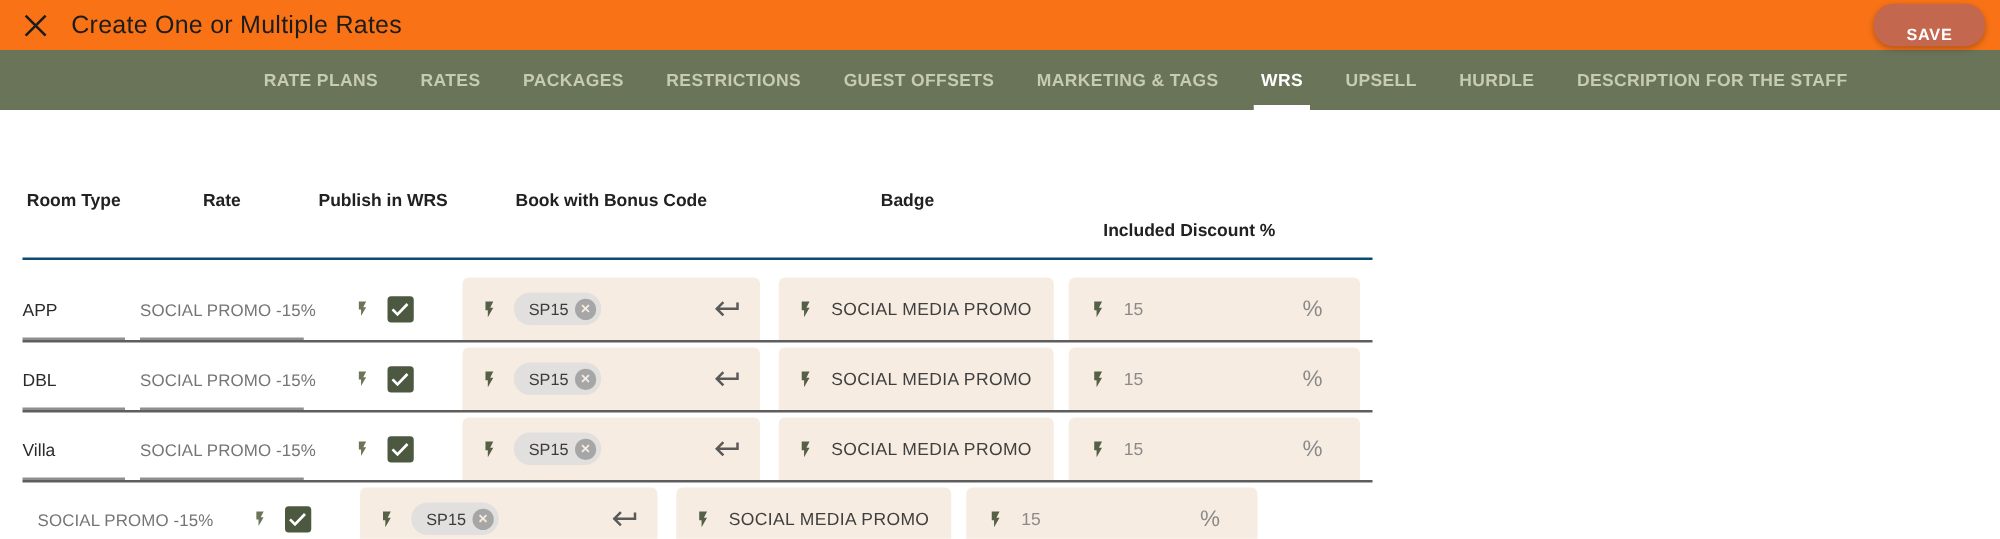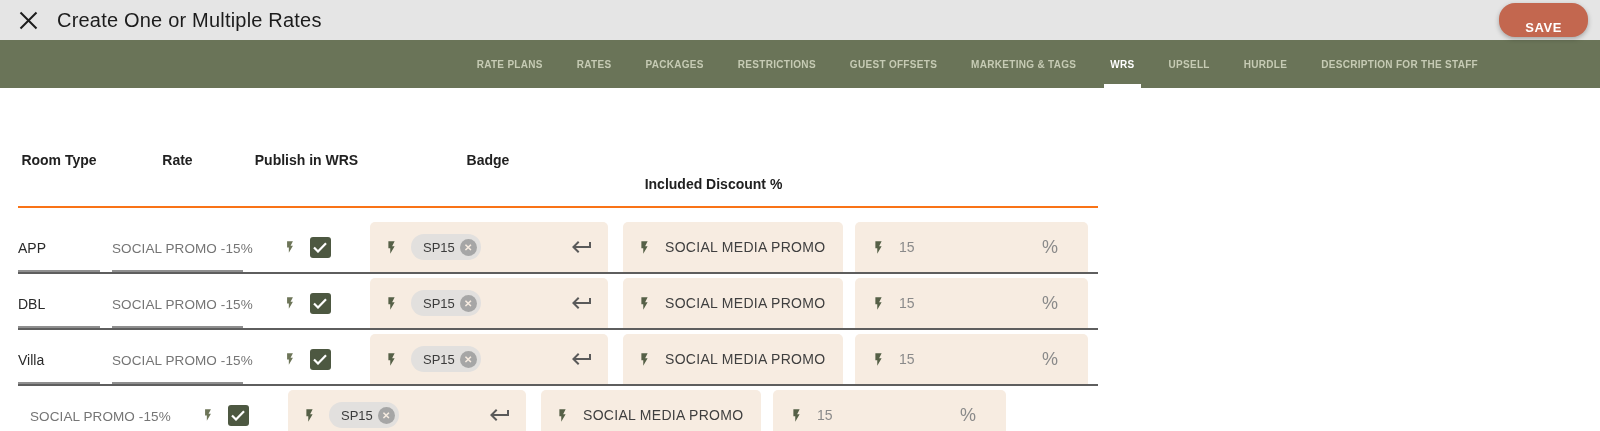--- a/index.html
+++ b/index.html
@@ -1,41 +1,41 @@
 <!DOCTYPE html>
 <html><head>
 <meta charset="utf-8">
 <style>
   * { margin:0; padding:0; box-sizing:border-box; }
   html,body { width:1600px; height:431px; background:#ffffff;
               font-family:"Liberation Sans", sans-serif; overflow:hidden; }
 
   
-  .topbar { height:40px; background:#e5e5e5; display:flex; align-items:center; position:relative; }
+  .topbar { height:40px; background:#f97316; display:flex; align-items:center; position:relative; }
   .close-btn { margin-left:13px; width:30px; height:30px; display:flex; align-items:center;
                justify-content:center; cursor:pointer; background:none; border:none; }
   .topbar-title { margin-left:14px; font-size:20px; color:#1c1c1c; letter-spacing:0.2px; }
   .save-btn { position:absolute; right:12px; top:3px; height:31px; padding:17px 26px;
               border:none; border-radius:16px; background:#c3674f; color:#ffffff;
               font-family:"Liberation Sans",sans-serif; font-weight:bold; font-size:13px;
               letter-spacing:0.6px; box-shadow:0 2px 5px rgba(0,0,0,0.28); cursor:pointer; }
 
   
   .tabbar { height:48px; background:#6a7458; display:flex; align-items:stretch;
             justify-content:flex-end; gap:34px; padding-right:122px; }
   .tab { position:relative; display:flex; align-items:center; cursor:pointer;
-         font-size:10px; font-weight:bold; letter-spacing:0.3px; color:#c6cbb4; white-space:nowrap; }
+         font-size:14px; font-weight:bold; letter-spacing:0.3px; color:#c6cbb4; white-space:nowrap; }
   .tab.active { color:#ffffff; }
   .tab-indicator { position:absolute; bottom:0; left:-6px; right:-6px; height:4px; background:#ffffff; }
 
   
   .content { padding-left:18px; }
   .rates-table { width:1080px; }
   .thead { display:flex; align-items:center; margin-top:40px; padding-bottom:14px;
-           border-bottom:2px solid #f97316; font-size:14px; font-weight:bold; color:#212121; }
+           border-bottom:2px solid #0c4a6e; font-size:14px; font-weight:bold; color:#212121; }
   .hc { text-align:center; }
   .hc-room { width:82px; }
   .hc-rate { width:131px; }
   .hc-publish { width:127px; }
   .hc-bonus { width:238px; }
   .hc-badge { width:220px; padding-right:14px; }
   .hc-discount { width:233px; padding-right:40px;margin-top:48px; }
   .sp12 { width:12px; } .sp15 { width:15px; }
 
   .trow { display:flex; align-items:flex-start; padding-top:4px; border-bottom:2px solid #5e5e5e; }
@@ -120,20 +120,21 @@
 </div>
 
 <div class="content">
   <div class="rates-table">
 
     <div class="thead">
       <div class="hc hc-room">Room Type</div>
       <div class="sp12"></div>
       <div class="hc hc-rate">Rate</div>
       <div class="hc hc-publish">Publish in WRS</div>
+      <div class="hc hc-bonus">Book with Bonus Code</div>
       <div class="sp15"></div>
       <div class="hc hc-badge">Badge</div>
       <div class="sp12"></div>
       <div class="hc hc-discount">Included Discount %</div>
     </div>
 
     <div class="trow first">
       <div class="field cell-room">APP</div>
       <div class="sp12"></div>
       <div class="field cell-rate">SOCIAL PROMO -15%</div>

